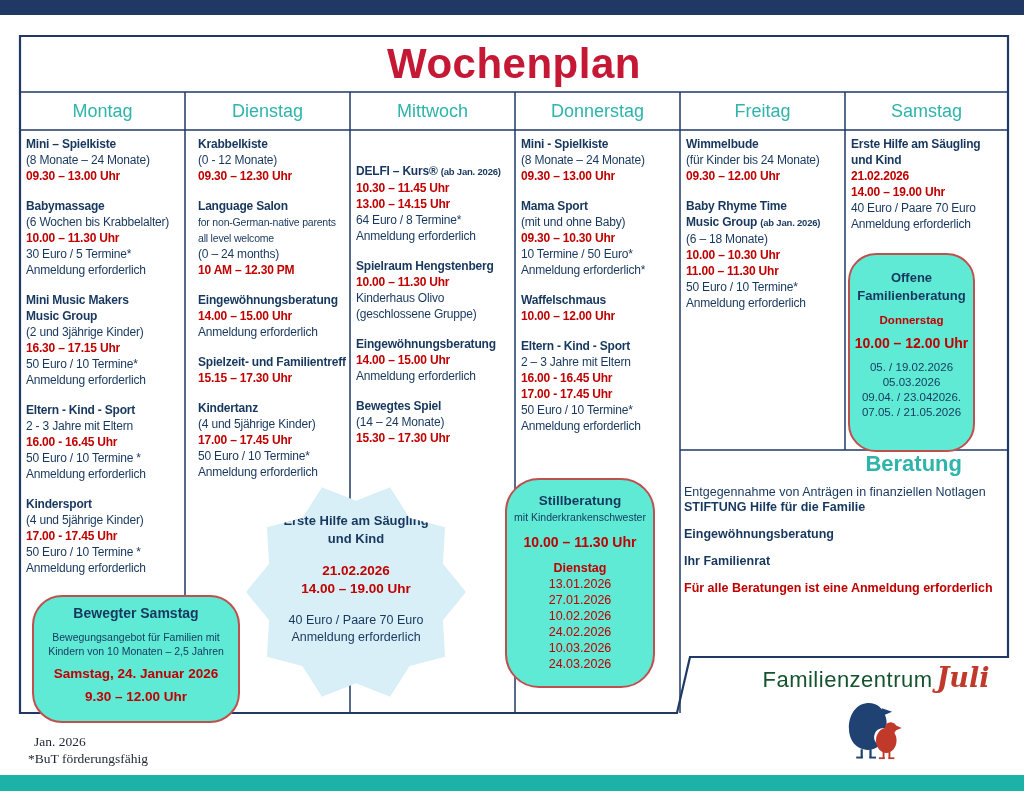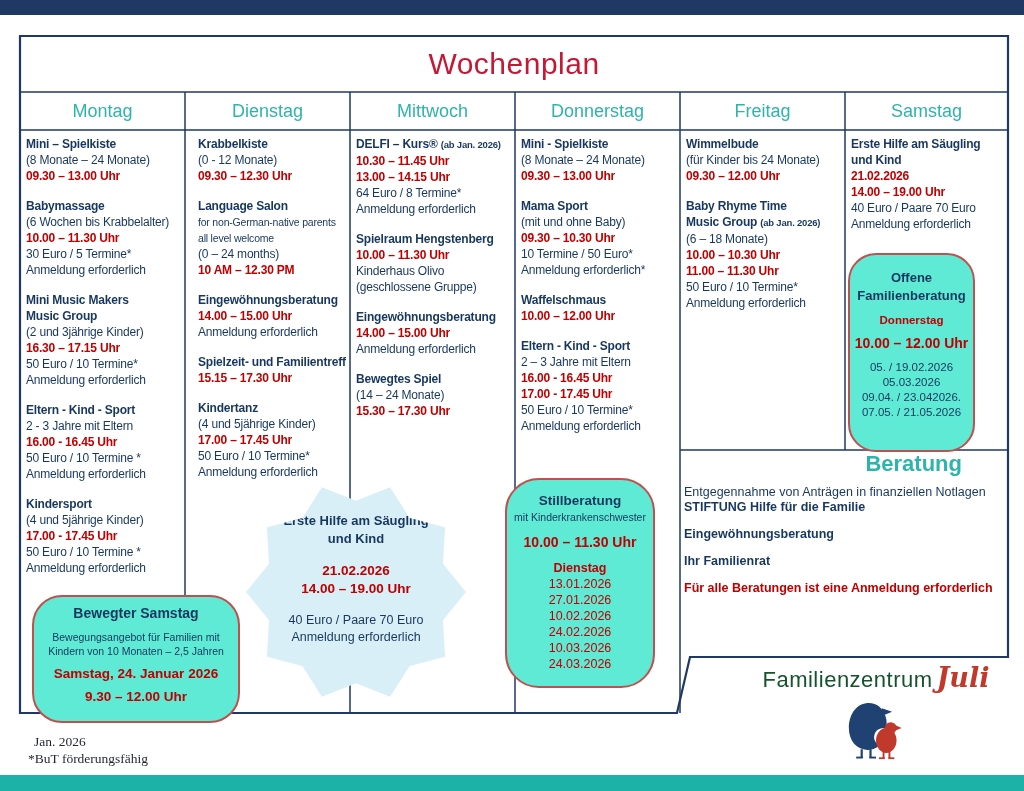--- a/index.html
+++ b/index.html
@@ -15,21 +15,21 @@
   *{box-sizing:border-box;margin:0;padding:0;}
   body{font-family:"Liberation Sans",sans-serif;background:#fff;}
   #canvas{position:relative;width:1024px;height:791px;background:#fff;overflow:hidden;}
 
   .topbar{position:absolute;left:0;top:0;width:1024px;height:15px;background:var(--border-navy);z-index:6;}
   .bottombar{position:absolute;left:0;top:775px;width:1024px;height:16px;background:#1cb2a8;z-index:6;}
 
   svg.grid{position:absolute;left:0;top:0;z-index:2;pointer-events:none;}
 
   .page-title{position:absolute;left:20px;top:36px;width:988px;height:56px;display:flex;align-items:center;justify-content:center;
-    font-size:30px;font-weight:400;color:var(--crimson);z-index:3;letter-spacing:0.5px;}
+    font-size:42px;font-weight:700;color:var(--crimson);z-index:3;letter-spacing:0.5px;}
 
   .day-header{position:absolute;top:92px;height:38px;display:flex;align-items:center;justify-content:center;
     font-size:18px;font-weight:400;color:var(--teal);z-index:3;}
 
   .day-col{position:absolute;top:136px;width:160px;z-index:3;font-size:12px;line-height:16px;letter-spacing:-0.2px;color:var(--navy);}
   .event-block{margin-bottom:14px;}
 
   .sg-b{color:var(--navy);font-weight:700;}
   .sg-n{color:var(--navy);}
   .sg-n2{color:var(--navy);font-size:10.5px;}
@@ -163,21 +163,21 @@
         <div><span class="sg-t">15.15 – 17.30 Uhr</span></div>
       </div>
       <div class="event-block">
         <div><span class="sg-b">Kindertanz</span></div>
         <div><span class="sg-n">(4 und 5jährige Kinder)</span></div>
         <div><span class="sg-t">17.00 – 17.45 Uhr</span></div>
         <div><span class="sg-n">50 Euro / 10 Termine*</span></div>
         <div><span class="sg-n">Anmeldung erforderlich</span></div>
       </div>
     </div>
-  <div class="day-col" style="left:356px;">
+  <div class="day-col" style="left:356px;margin-top:27px;">
       <div class="event-block">
         <div><span class="sg-b">DELFI – Kurs® </span><span class="sg-sm">(ab Jan. 2026)</span></div>
         <div><span class="sg-t">10.30 – 11.45 Uhr</span></div>
         <div><span class="sg-t">13.00 – 14.15 Uhr</span></div>
         <div><span class="sg-n">64 Euro / 8 Termine*</span></div>
         <div><span class="sg-n">Anmeldung erforderlich</span></div>
       </div>
       <div class="event-block">
         <div><span class="sg-b">Spielraum Hengstenberg</span></div>
         <div><span class="sg-t">10.00 – 11.30 Uhr</span></div>

